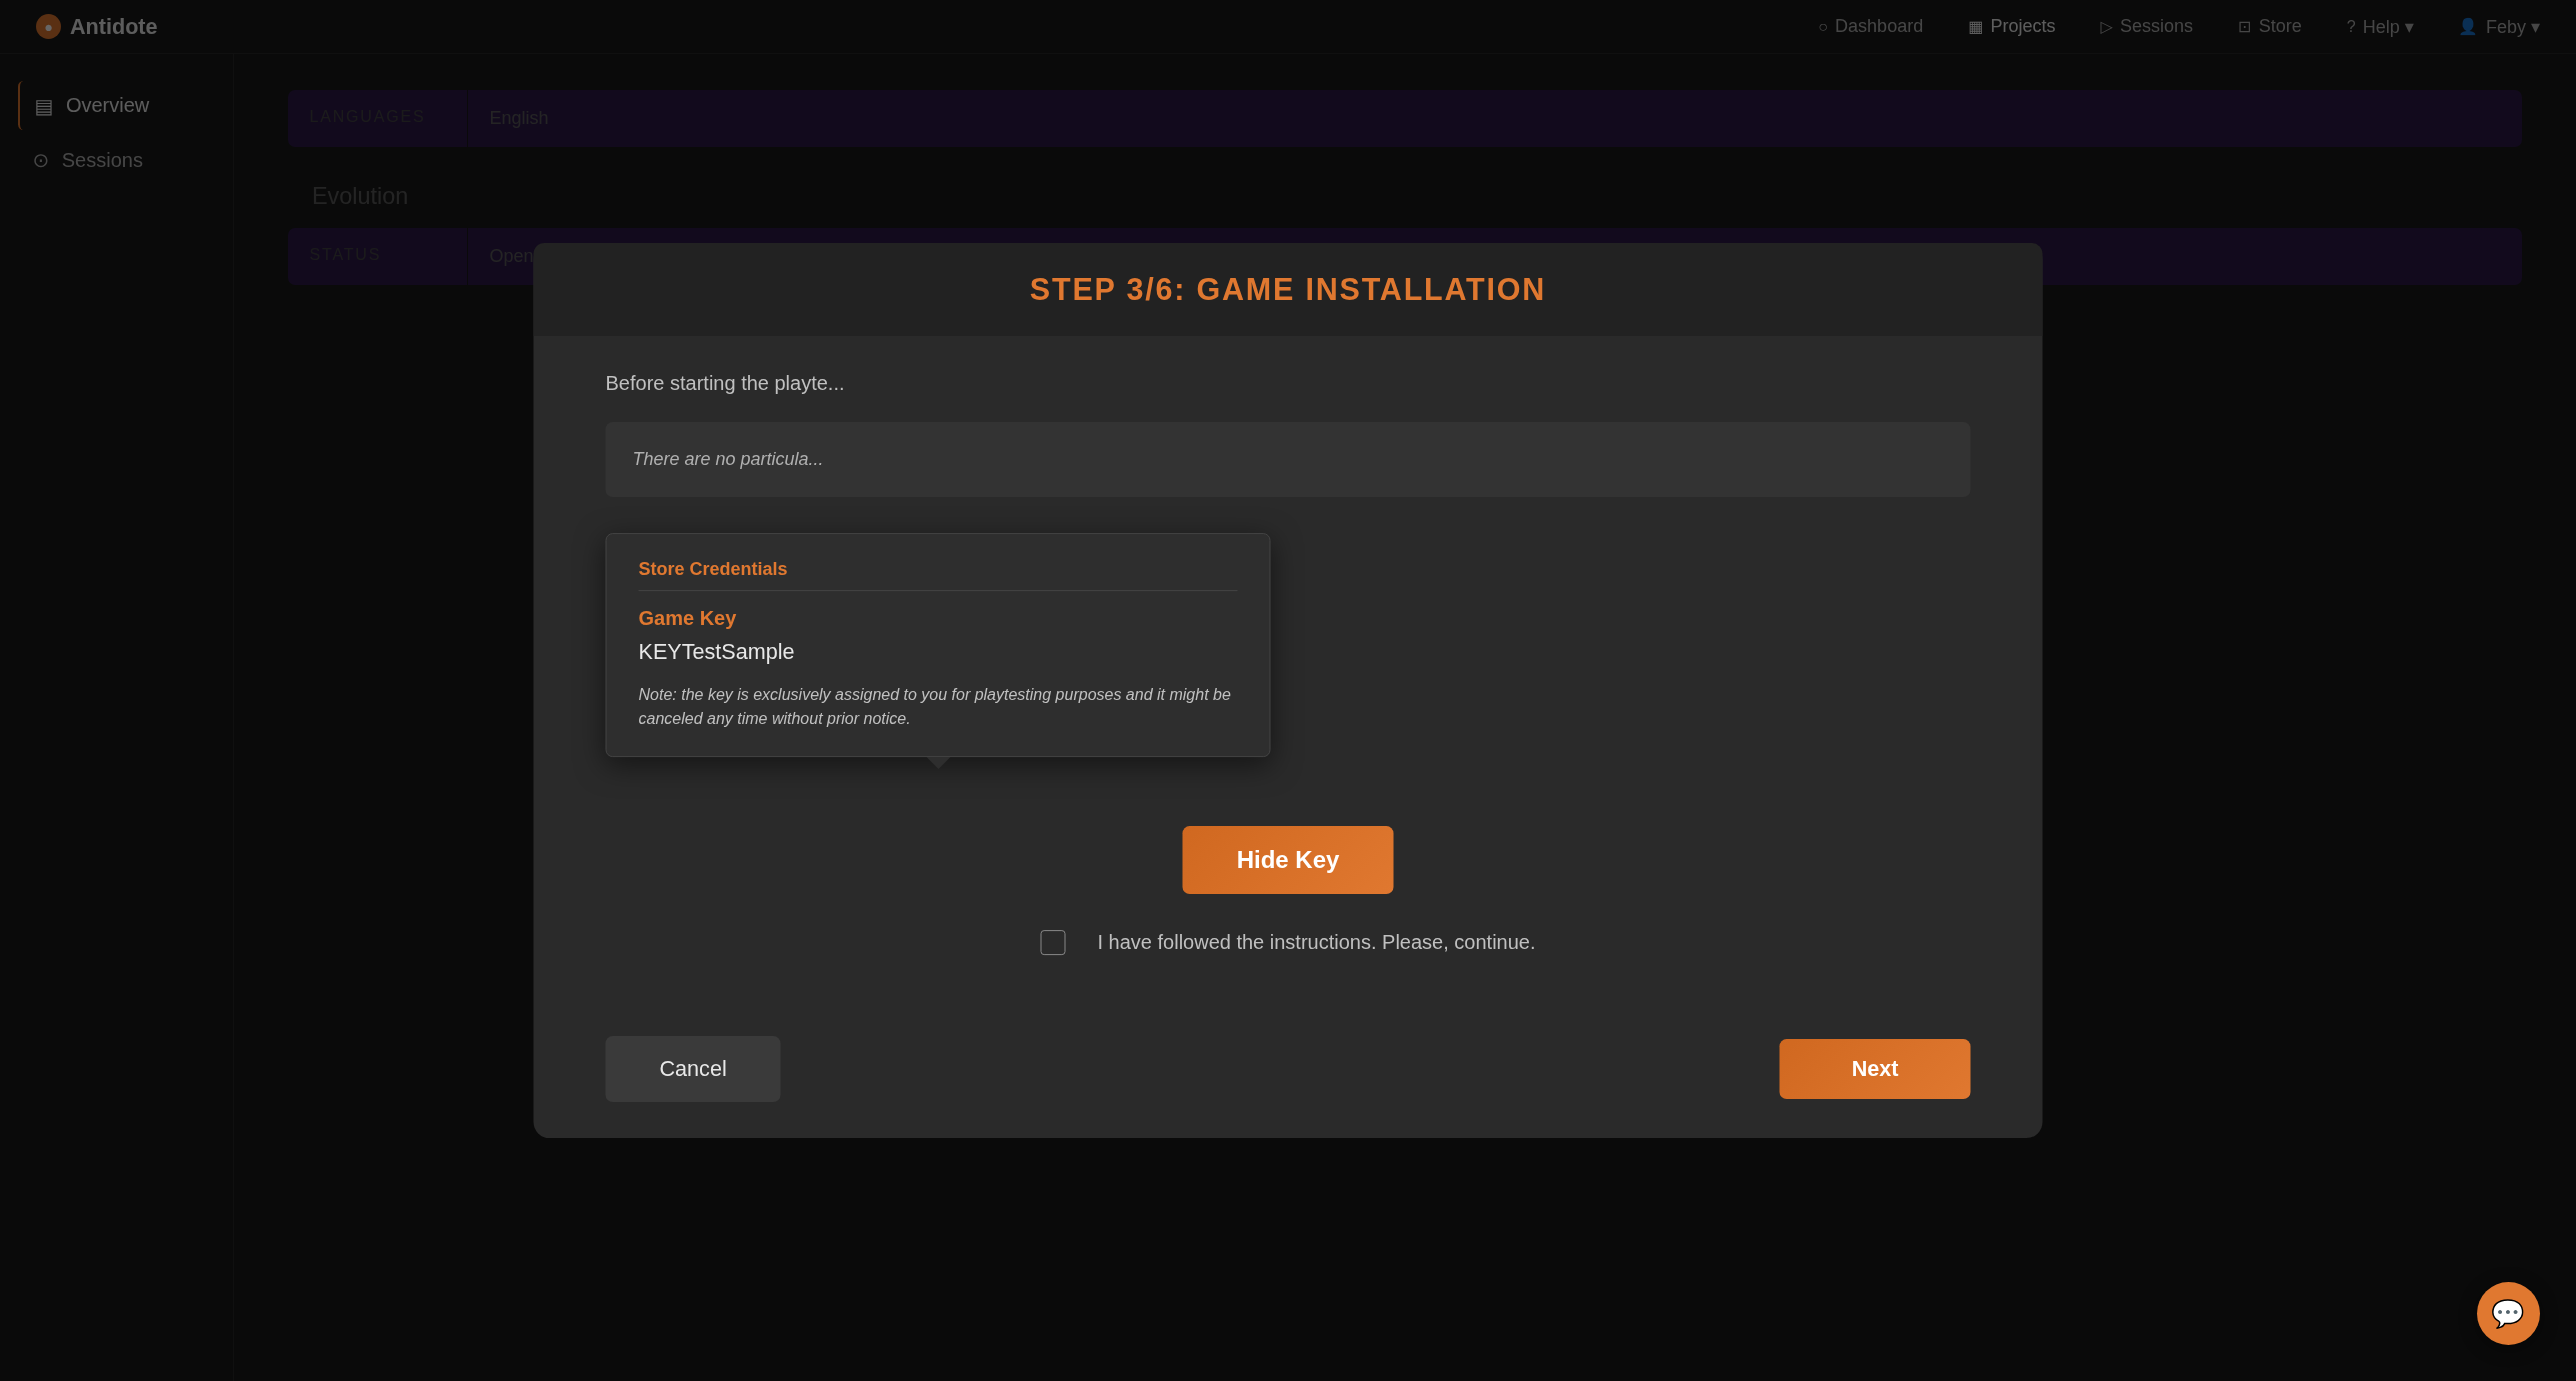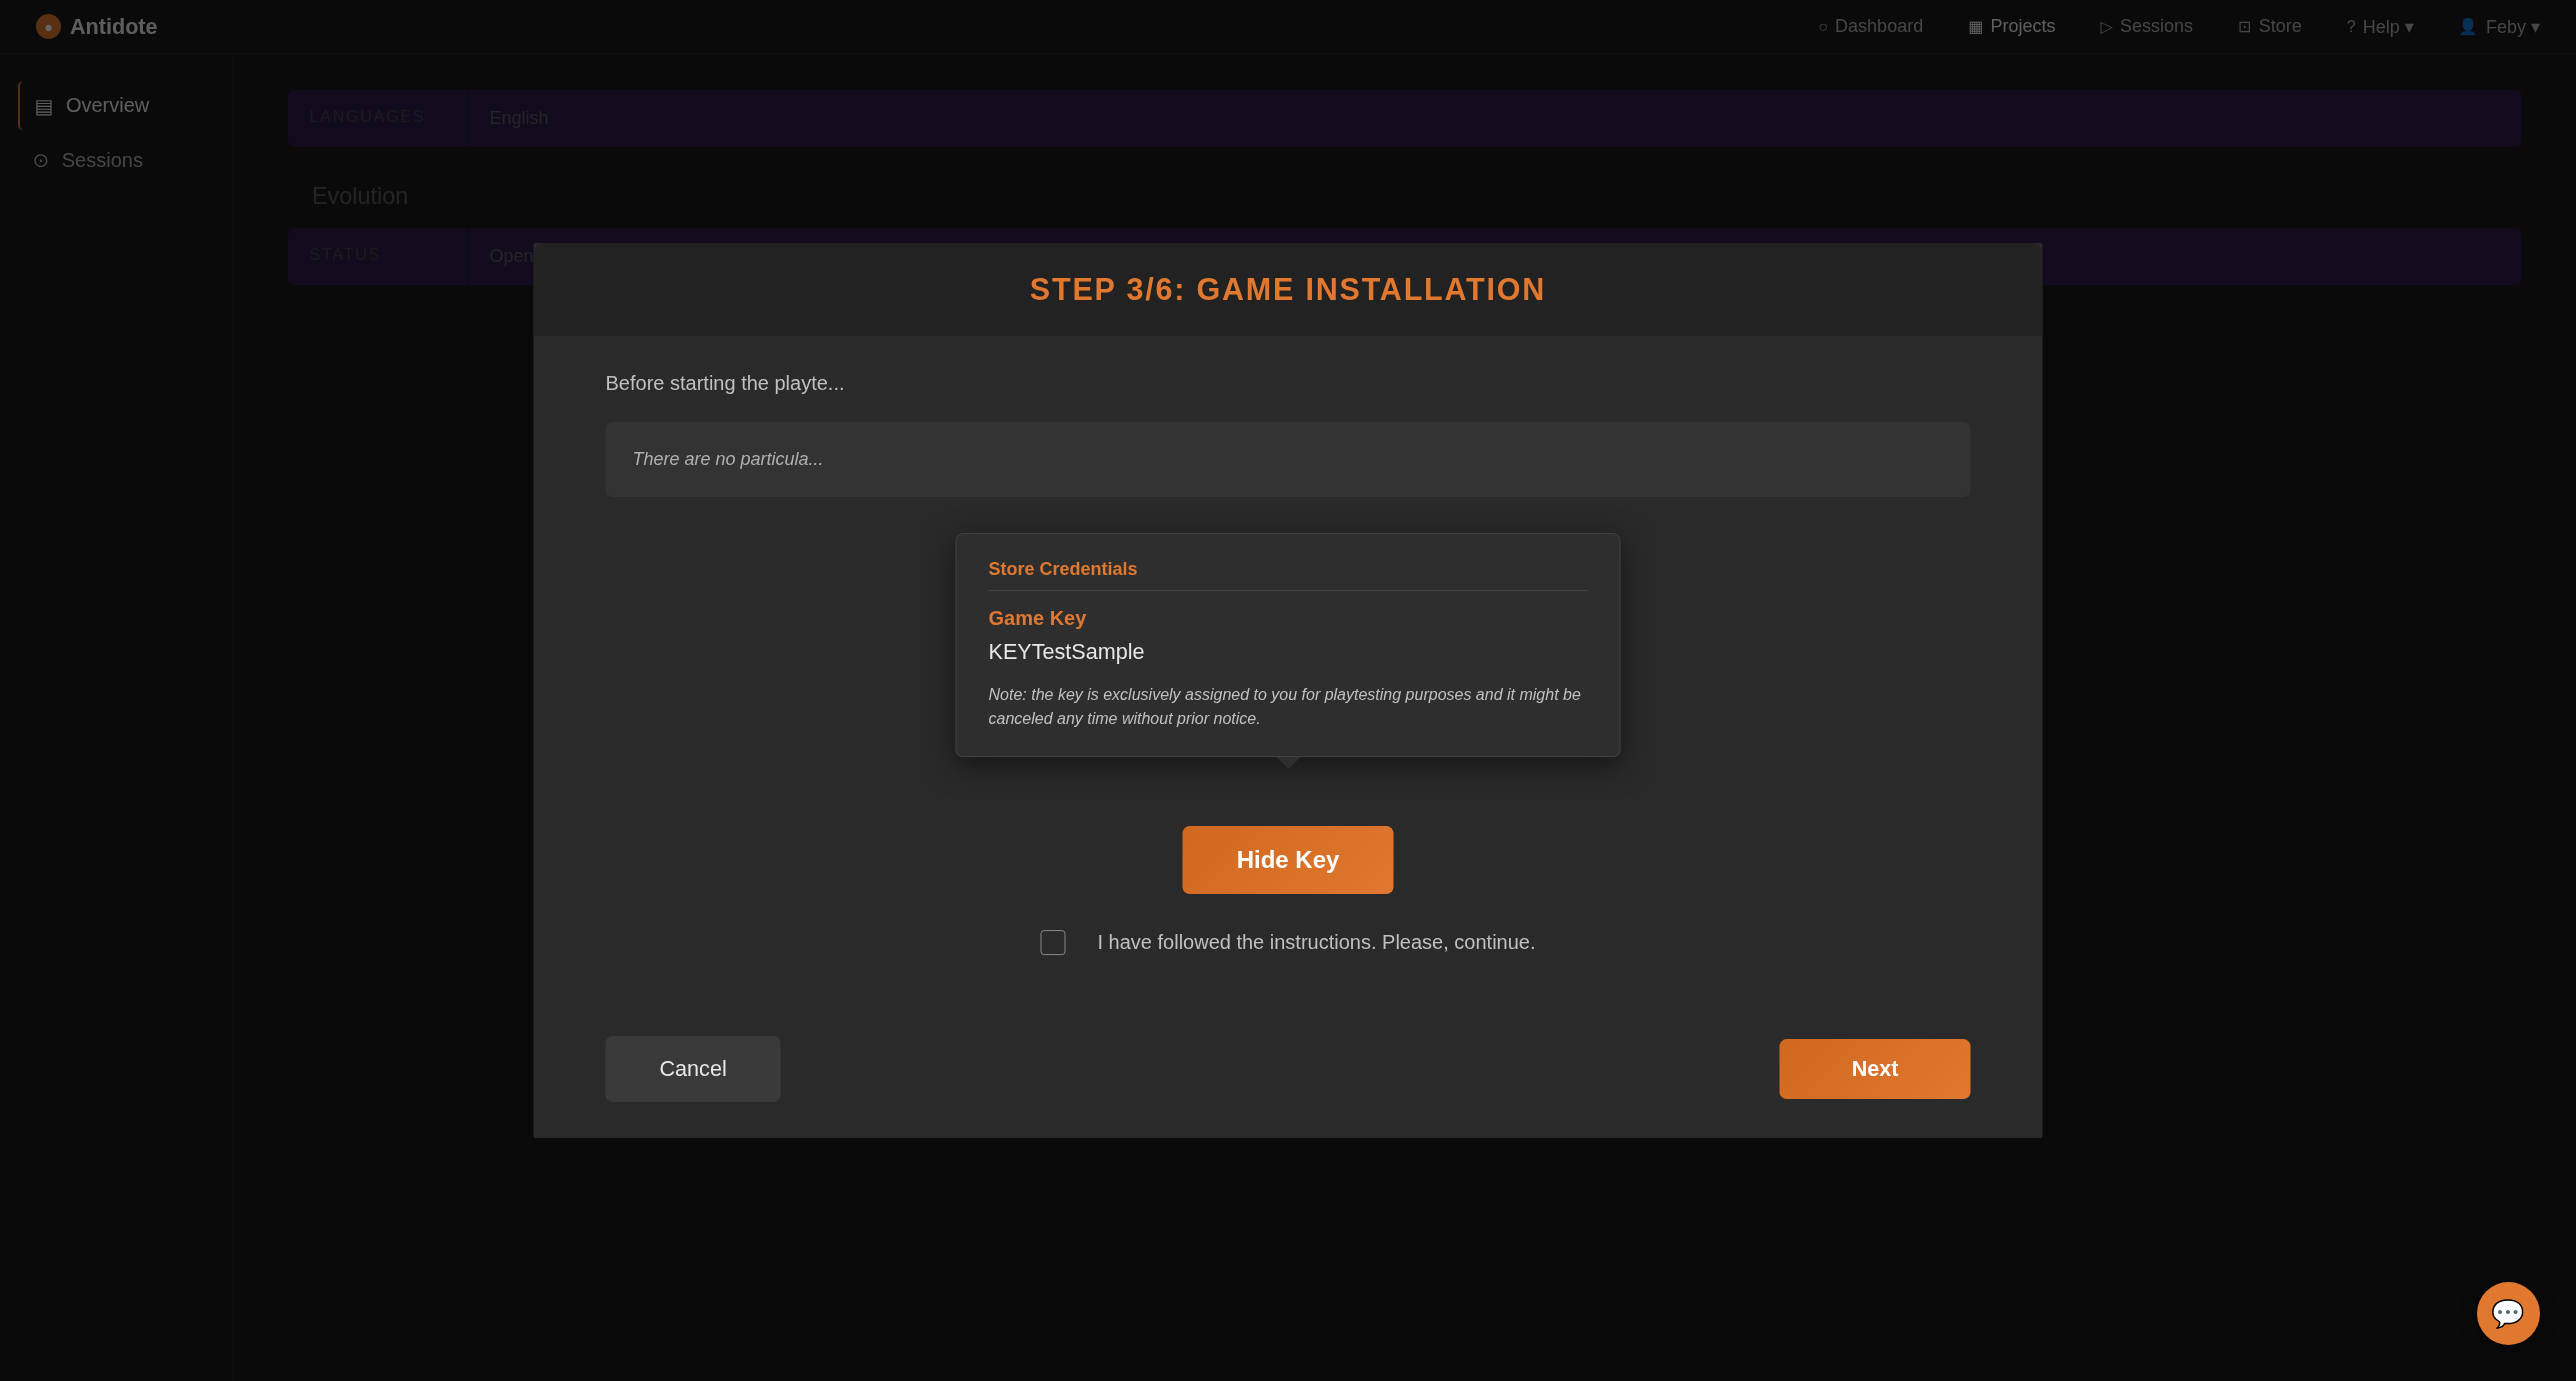--- a/index.html
+++ b/index.html
@@ -180,21 +180,21 @@
     }
 
     
     .modal {
       position: fixed;
       top: 50%;
       left: 50%;
       transform: translate(-50%, -50%);
       width: 1509px;
       background: #2a2a2a;
-      border-radius: 2px;
+      border-radius: 16px;
       z-index: 300;
       overflow: visible;
       padding-bottom: 9px;
     }
 
     .modal-header {
       background: #222;
       padding: 29px 36px;
       border-radius: 10.8px 10.8px 0 0;
       text-align: center;
@@ -224,21 +224,21 @@
       color: #b0b0b0;
       font-size: 18px;
       margin-bottom: 36px;
       font-style: italic;
     }
 
     
     .popover-container {
       position: relative;
       display: flex;
-      justify-content: center;
+      justify-content: flex-start;
       margin-bottom: 69px;
     }
 
     .popover {
       background: #2e2e2e;
       border: 0.9px solid #444;
       border-radius: 7.2px;
       padding: 25px 32px;
       width: 665px;
       box-shadow: 0 7.2px 29px rgba(0,0,0,0.5);

